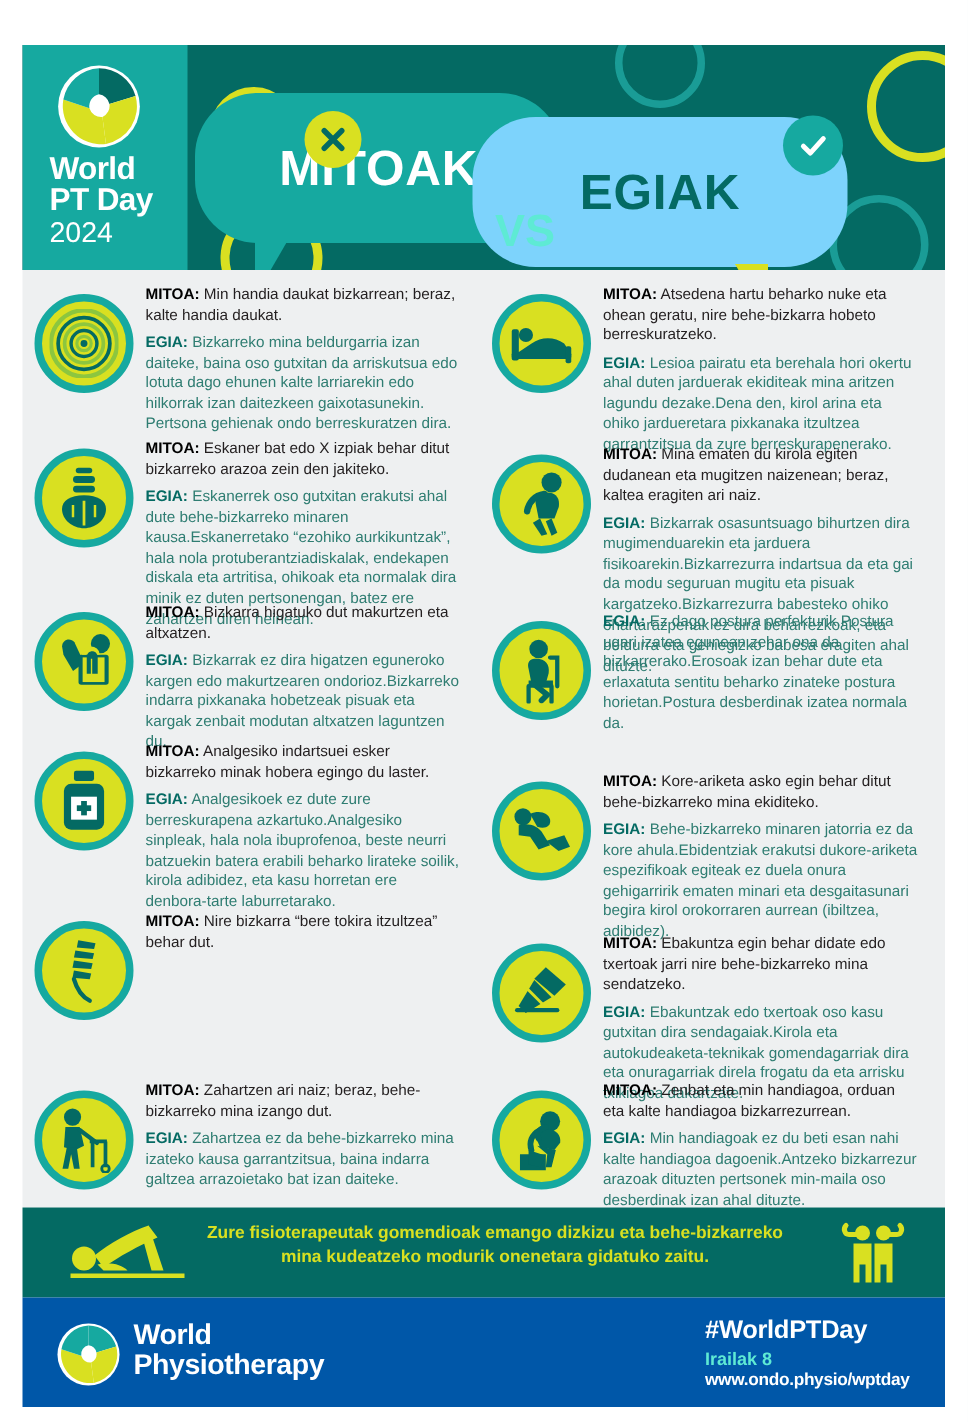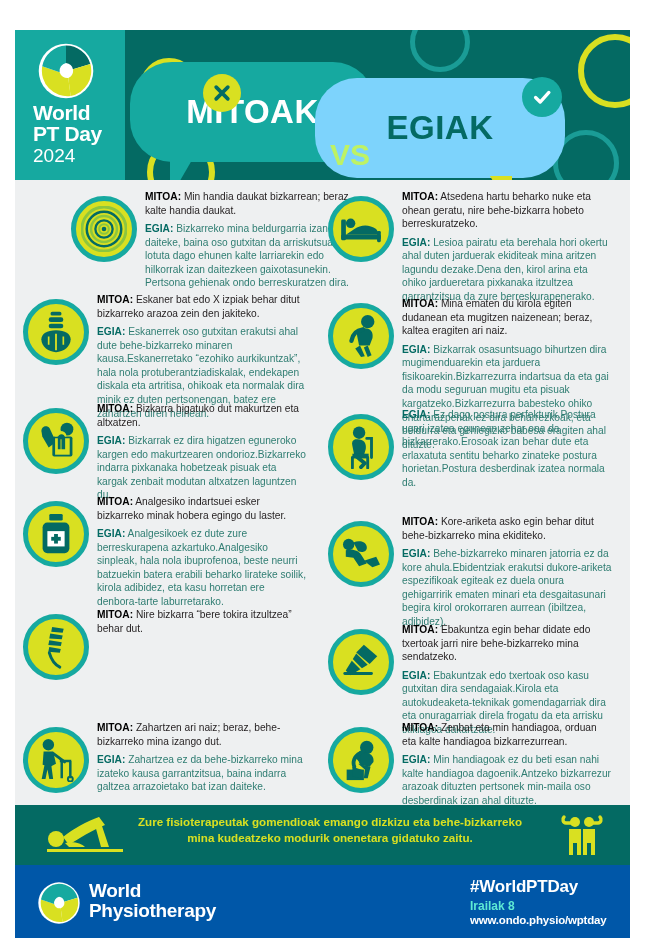--- a/index.html
+++ b/index.html
@@ -30,21 +30,21 @@
 
   .b-fact{left:300px;top:48px;width:250px;height:100px;background:#7dd3fc;z-index:4;}
   .b-fact .tail{left:175px;top:98px;border-right:22px solid #d9e021;border-bottom:38px solid transparent;}
   .b-fact .label{position:absolute;left:0;top:0;width:250px;height:100px;display:flex;align-items:center;justify-content:center;
       color:#046a63;font-size:33px;font-weight:bold;letter-spacing:0.5px;}
 
   .badge{position:absolute;border-radius:50%;display:flex;align-items:center;justify-content:center;z-index:5;}
   .badge-x{left:188px;top:44px;width:38px;height:38px;background:#d9e021;}
   .badge-check{left:507px;top:47px;width:40px;height:40px;background:#16a9a0;}
 
-  .vs{position:absolute;left:315px;top:108px;color:#bef264;font-size:30px;font-weight:bold;z-index:5;letter-spacing:0px;}
+  .vs{position:absolute;left:315px;top:108px;color:#5eead4;font-size:30px;font-weight:bold;z-index:5;letter-spacing:0px;}
 
   
   .content{position:absolute;left:15px;top:180px;width:615px;height:625px;background:#eef0f1;}
   .col{position:absolute;top:0;width:305px;height:625px;}
   .col-left{left:0;}
   .col-right{left:305px;}
 
   .item{position:absolute;left:0;width:305px;display:flex;}
   .icon-wrap{flex:0 0 82px;padding-top:6px;display:flex;justify-content:center;}
   .icon-circle{width:66px;height:66px;border-radius:50%;background:#d9e021;border:5px solid #16a9a0;
@@ -125,21 +125,21 @@
         </svg>
     </div>
 
     <div class="vs">VS</div>
   </div>
 
   <div class="content">
 
     <div class="col col-left">
 
-      <div class="item" style="top:10px;padding-left:48px;">
+      <div class="item" style="top:10px;">
         <div class="icon-wrap">
           <div class="icon-circle">
             <svg width="46" height="46" viewBox="0 0 48 48">
               <circle cx="24" cy="24" r="23" fill="none" stroke="#8cc63f" stroke-width="3"></circle>
               <circle cx="24" cy="24" r="18" fill="none" stroke="#046a63" stroke-width="2.6"></circle>
               <circle cx="24" cy="24" r="13.5" fill="none" stroke="#8cc63f" stroke-width="2.6"></circle>
               <circle cx="24" cy="24" r="9" fill="none" stroke="#046a63" stroke-width="2.4"></circle>
               <circle cx="24" cy="24" r="5" fill="none" stroke="#8cc63f" stroke-width="2.2"></circle>
               <circle cx="24" cy="24" r="2.4" fill="#046a63"></circle>
             </svg>

